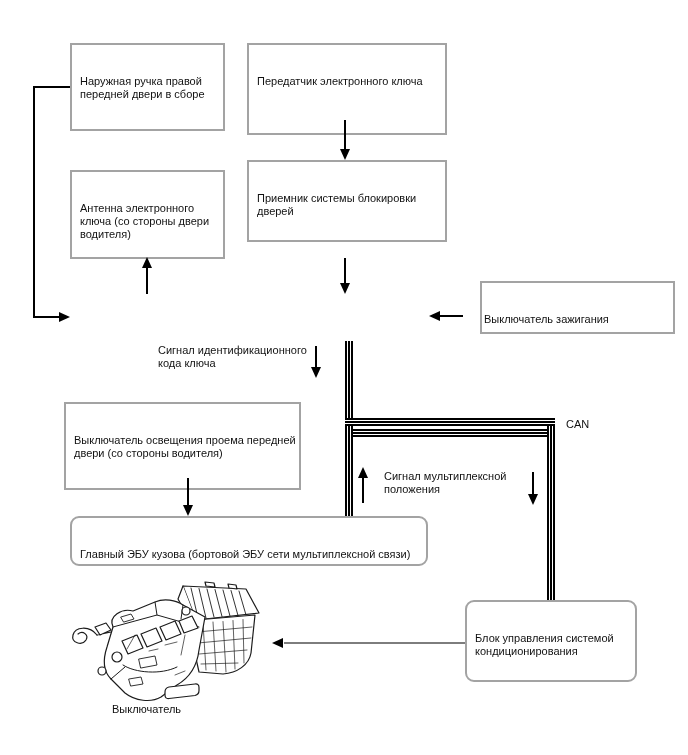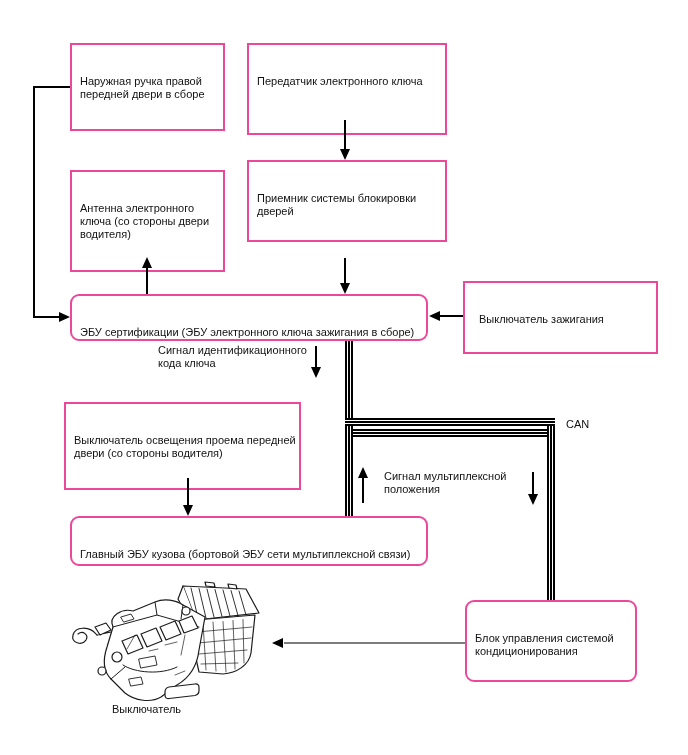--- a/index.html
+++ b/index.html
@@ -2,21 +2,21 @@
 <html><head>
 <meta charset="utf-8">
 <style>
   html,body{margin:0;padding:0;background:#fff;}
   #canvas{
     position:relative;width:688px;height:755px;background:#fff;
     font-family:"Liberation Sans", sans-serif;font-size:11px;line-height:13px;color:#111;
     overflow:hidden;
   }
   .box{
-    position:absolute;box-sizing:border-box;border:2px solid #ec4899;background:#fff;
+    position:absolute;box-sizing:border-box;border:2px solid #a3a3a3;background:#fff;
     padding:4px 8px;white-space:pre;overflow:visible;
   }
   .rbox{border-radius:9px;}
   .lbl{white-space:pre;}
   .ann{position:absolute;white-space:pre;}
   .ln{position:absolute;background:#000;}
   .ln.gray{background:#7d7d7d;}
   .bus{position:absolute;}
   .bus.v{width:8px;background:linear-gradient(to right,#000 0 2px,#fff 2px 3px,#000 3px 5px,#fff 5px 6px,#000 6px 8px);}
   .bus.h{height:8px;background:linear-gradient(to bottom,#000 0 2px,#fff 2px 3px,#000 3px 5px,#fff 5px 6px,#000 6px 8px);}
@@ -34,36 +34,33 @@
 
   <div class="box" style="left:70px;top:43px;width:155px;height:88px">
     <div class="lbl">Наружная ручка правой
 передней двери в сборе</div>
   </div>
 
   <div class="box" style="left:247px;top:43px;width:200px;height:92px">
     <div class="lbl">Передатчик электронного ключа</div>
   </div>
 
-  <div class="box" style="left:70px;top:170px;width:155px;height:102px">
+  <div class="box" style="left:70px;top:170px;width:155px;height:89px">
     <div class="lbl">Антенна электронного
 ключа (со стороны двери
 водителя)</div>
   </div>
 
   <div class="box" style="left:247px;top:160px;width:200px;height:82px">
     <div class="lbl">Приемник системы блокировки
 дверей</div>
   </div>
 
-  <div class="box rbox" style="left:70px;top:294px;width:358px;height:47px">
-    <div class="lbl">ЭБУ сертификации (ЭБУ электронного ключа зажигания в сборе)</div>
-  </div>
 
-  <div class="box" style="left:463px;top:281px;width:195px;height:73px;padding-left:14px">
+  <div class="box" style="left:480px;top:281px;width:195px;height:53px;padding-left:2px">
     <div class="lbl">Выключатель зажигания</div>
   </div>
 
   <div class="box" style="left:64px;top:402px;width:237px;height:88px">
     <div class="lbl">Выключатель освещения проема передней
 двери (со стороны водителя)</div>
   </div>
 
   <div class="box rbox" style="left:70px;top:516px;width:358px;height:50px">
     <div class="lbl">Главный ЭБУ кузова (бортовой ЭБУ сети мультиплексной связи)</div>

